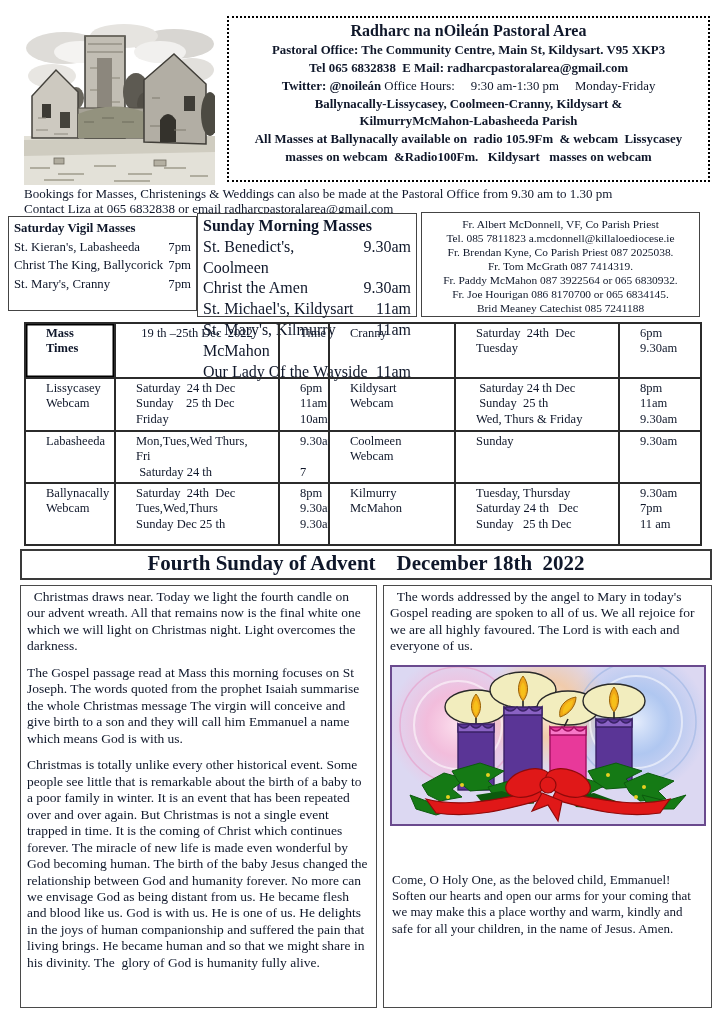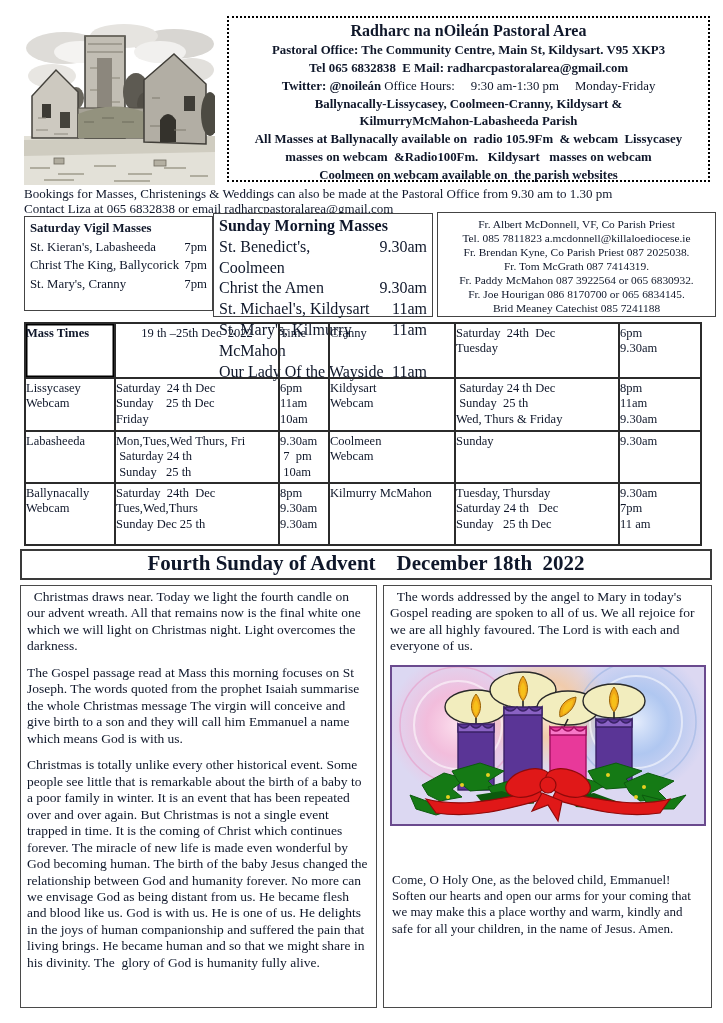--- a/index.html
+++ b/index.html
@@ -16,35 +16,35 @@
       padding:3px 6px 0 6px;font-size:12.8px;line-height:1.4;}
   .h-title{font-weight:bold;font-size:16px;line-height:1.3;}
   .h-line{font-weight:bold;}
   .h-italic{font-weight:bold;}
   .h-reg{font-weight:normal;}
 
   
   .booking{position:absolute;left:24px;top:186px;width:690px;font-size:13px;line-height:1.18;}
 
   
-  .boxes-row{position:absolute;left:24px;top:212px;width:692px;height:106px;}
+  .boxes-row{position:absolute;left:8px;top:212px;width:692px;height:106px;}
   .box{position:absolute;border:1.5px solid #444;box-sizing:border-box;background:#fff;}
   .box-vigil{left:0;top:4px;width:189px;height:95px;padding:2px 5px;font-size:12.8px;line-height:1.45;}
   .box-sunday{left:189px;top:1px;width:220px;height:104px;padding:2px 5px;font-size:16px;line-height:1.3;}
   .box-clergy{left:413px;top:0;width:279px;height:105px;padding:4px 3px;font-size:11.4px;
       line-height:1.23;text-align:center;}
   .box-title{font-weight:bold;}
   .mass-row{display:flex;justify-content:space-between;}
 
   
   .mass-table{position:absolute;left:24px;top:322px;width:676px;
       border-top:2px solid #2b2b2b;border-left:2px solid #2b2b2b;font-size:12.5px;line-height:1.22;}
   .trow{display:grid;grid-template-columns:90px 164px 50px 126px 164px 82px;}
   .tcell{border-right:2px solid #2b2b2b;border-bottom:2px solid #2b2b2b;
-      padding:2px 0;white-space:pre-wrap;box-sizing:border-box;overflow:hidden;}
+      padding:2px 20px;white-space:pre-wrap;box-sizing:border-box;overflow:hidden;}
   .r0 .tcell{height:55px;}
   .r1 .tcell{height:53px;}
   .r2 .tcell{height:52px;}
   .r3 .tcell{height:62px;}
   .r0 .c1{text-align:center;}
   .head-cell{font-weight:bold;box-shadow:inset 0 0 0 1.5px #000;}
 
   
   .banner{position:absolute;left:20px;top:549px;width:692px;height:31px;border:2.5px solid #3a3a3a;
       box-sizing:border-box;text-align:center;font-weight:bold;font-size:21px;line-height:25px;}
@@ -110,21 +110,20 @@
 
   <div class="dotted-box">
     <div class="h-title pre">Radharc na nOileán Pastoral Area</div>
     <div class="h-line pre">Pastoral Office: The Community Centre, Main St, Kildysart. V95 XKP3</div>
     <div class="h-line pre">Tel 065 6832838  E Mail: radharcpastoralarea@gmail.com</div>
     <div class="h-line pre"><span class="pre">Twitter: @noileán</span><span class="h-reg pre"> Office Hours:     9:30 am-1:30 pm     Monday-Friday</span></div>
     <div class="h-line pre">Ballynacally-Lissycasey, Coolmeen-Cranny, Kildysart &amp;</div>
     <div class="h-line pre">KilmurryMcMahon-Labasheeda Parish</div>
     <div class="h-italic pre">All Masses at Ballynacally available on  radio 105.9Fm  &amp; webcam  Lissycasey</div>
     <div class="h-italic pre">masses on webcam  &amp;Radio100Fm.   Kildysart   masses on webcam</div>
-    <div class="h-italic pre">Coolmeen on webcam available on  the parish websites</div>
   </div>
 
   <div class="booking">
     <div class="pre">Bookings for Masses, Christenings &amp; Weddings can also be made at the Pastoral Office from 9.30 am to 1.30 pm</div>
     <div class="pre">Contact Liza at 065 6832838 or email radharcpastoralarea@gmail.com</div>
   </div>
 
   <div class="boxes-row">
     <div class="box box-vigil">
       <div class="box-title">Saturday Vigil Masses</div>

